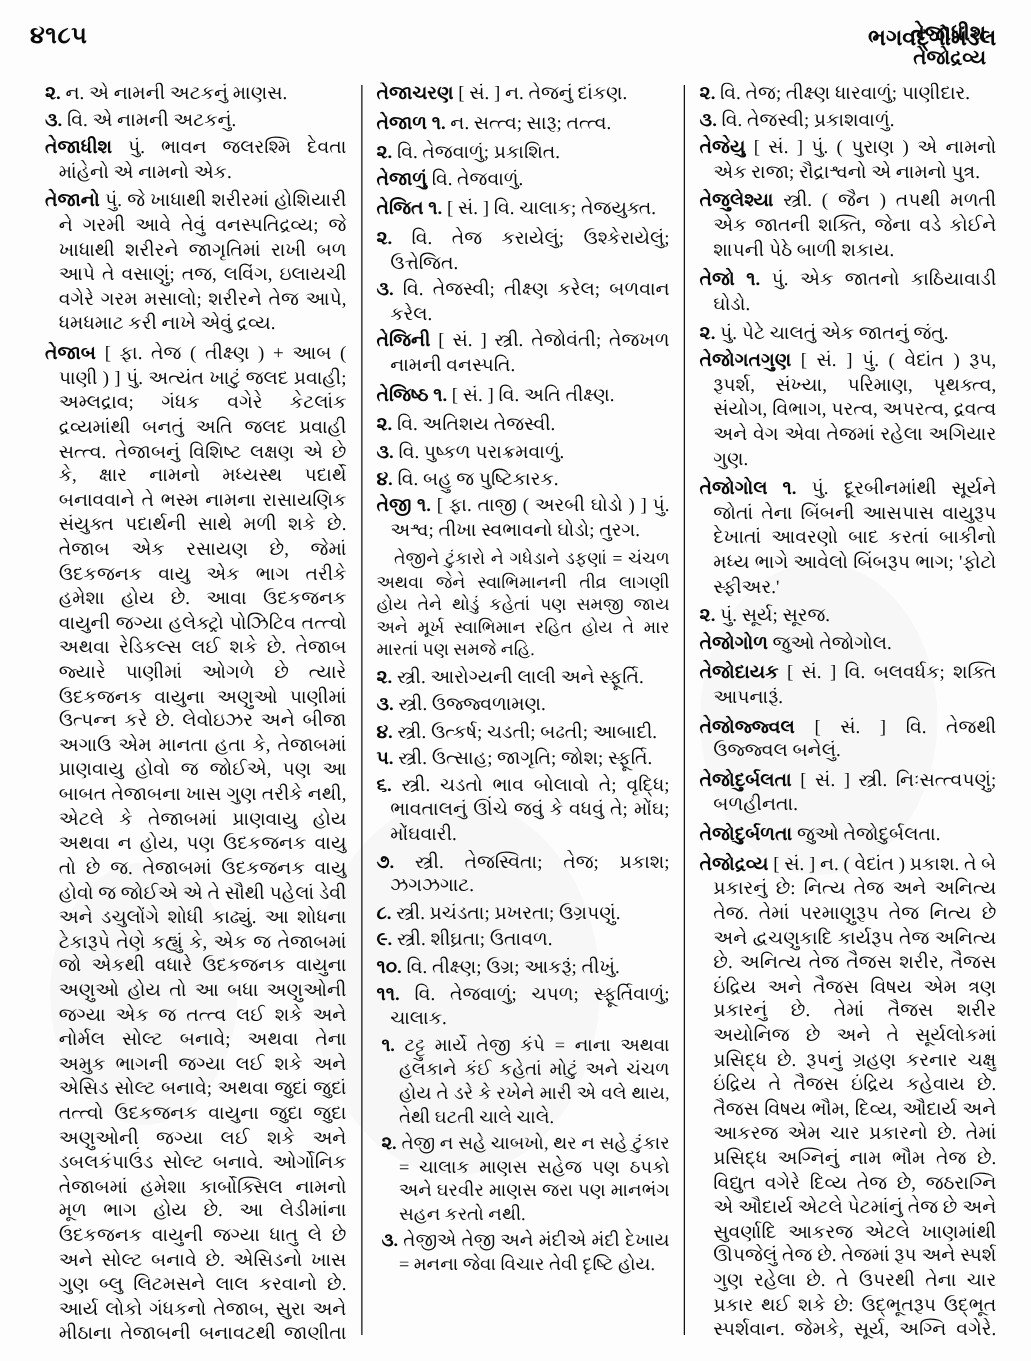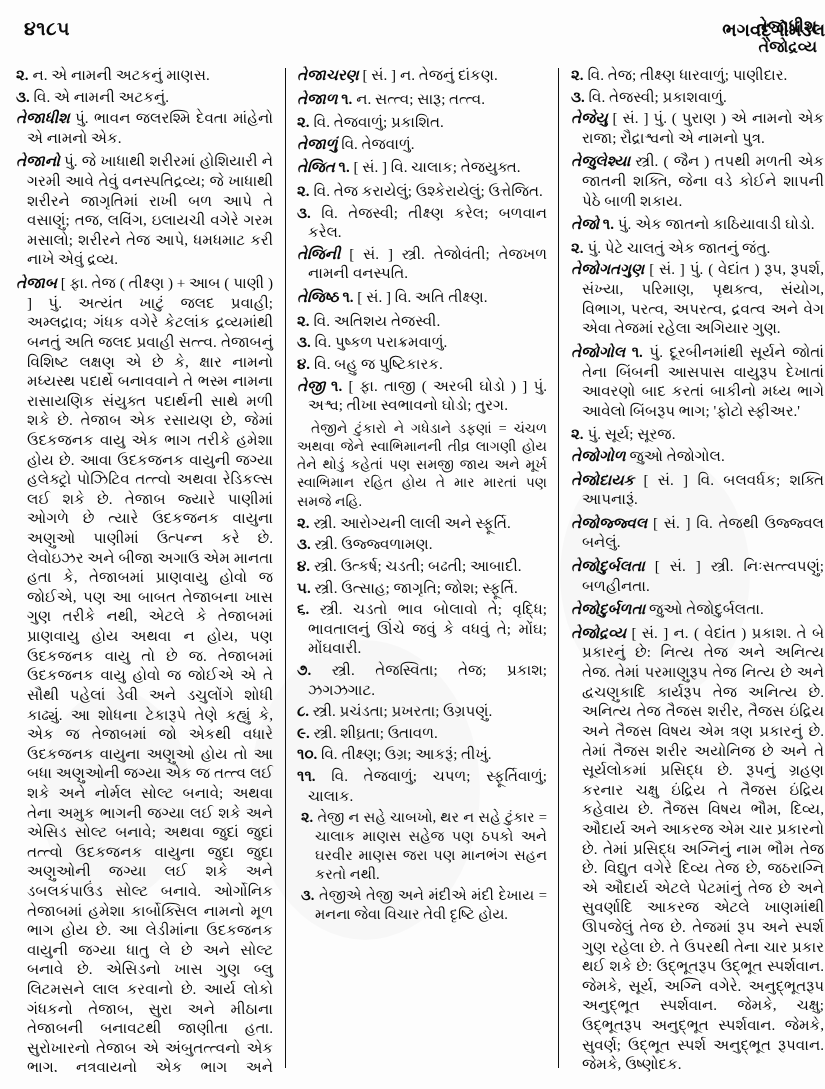--- a/index.html
+++ b/index.html
@@ -12,21 +12,21 @@
     color: #0a0a0a;
     -webkit-font-smoothing: none;
   }
   #page {
     position: relative;
     width: 825px;
     height: 1089px;
     box-sizing: border-box;
     background: #fdfdfd;
     overflow: hidden;
-    padding: 14px 0 6px 16px;
+    padding: 14px 28px 6px 16px;
   }
   
   .running-head {
     position: relative;
     height: 52px;
     font-weight: bold;
   }
   .rh-folio {
     position: absolute;
     left: 8px;
@@ -57,21 +57,21 @@
     position: relative;
     display: flex;
     height: 1006px;
     align-items: stretch;
   }
   .col {
     position: relative;
     box-sizing: border-box;
     overflow: hidden;
   }
-  .col-1 { width: 269px; padding-right: 12px; }
+  .col-1 { width: 269px; padding-right: 12px; margin-left: 20px; }
   .col-2 { width: 272px; padding-left: 11px; padding-right: 11px; }
   .col-3 { width: 265px; padding-left: 12px; }
   .rule {
     width: 1px;
     background: #111;
     flex: 0 0 1px;
     margin-top: 2px;
     margin-bottom: 4px;
   }
 
@@ -104,21 +104,20 @@
   .sense.deep > .num { margin-left: -14px; }
   .para {
     margin: 0 0 3px 0;
     font-size: 14px;
     line-height: 1.30;
     text-align: justify;
     text-indent: 14px;
   }
   .hw {
     font-weight: bold;
-    font-style: italic;
   }
   .num { font-weight: bold; }
 
   
   .col-1 .entry:first-child,
   .col-1 .sense:first-child { margin-top: 0; }
 
   
   .watermark {
     position: absolute;
@@ -175,20 +174,21 @@
         <p class="sense"><span class="num">૨.</span> <span>સ્ત્રી. આરોગ્યની લાલી અને સ્ફૂર્તિ.</span></p>
         <p class="sense"><span class="num">૩.</span> <span>સ્ત્રી. ઉજ્જ્વળામણ.</span></p>
         <p class="sense"><span class="num">૪.</span> <span>સ્ત્રી. ઉત્કર્ષ; ચડતી; બઢતી; આબાદી.</span></p>
         <p class="sense"><span class="num">૫.</span> <span>સ્ત્રી. ઉત્સાહ; જાગૃતિ; જોશ; સ્ફૂર્તિ.</span></p>
         <p class="sense"><span class="num">૬.</span> <span>સ્ત્રી. ચડતો ભાવ બોલાવો તે; વૃદ્ધિ; ભાવતાલનું ઊંચે જવું કે વધવું તે; મોંઘ; મોંઘવારી.</span></p>
         <p class="sense"><span class="num">૭.</span> <span>સ્ત્રી. તેજસ્વિતા; તેજ; પ્રકાશ; ઝગઝગાટ.</span></p>
         <p class="sense"><span class="num">૮.</span> <span>સ્ત્રી. પ્રચંડતા; પ્રખરતા; ઉગ્રપણું.</span></p>
         <p class="sense"><span class="num">૯.</span> <span>સ્ત્રી. શીઘ્રતા; ઉતાવળ.</span></p>
         <p class="sense"><span class="num">૧૦.</span> <span>વિ. તીક્ષ્ણ; ઉગ્ર; આકરૂં; તીખું.</span></p>
         <p class="sense"><span class="num">૧૧.</span> <span>વિ. તેજવાળું; ચપળ; સ્ફૂર્તિવાળું; ચાલાક.</span></p>
+        <p class="sense deep"><span class="num">૧.</span> <span>ટટ્ટુ માર્યે તેજી કંપે = નાના અથવા હલકાને કંઈ કહેતાં મોટું અને ચંચળ હોય તે ડરે કે રખેને મારી એ વલે થાય, તેથી ઘટતી ચાલે ચાલે.</span></p>
         <p class="sense deep"><span class="num">૨.</span> <span>તેજી ન સહે ચાબખો, થર ન સહે ટુંકાર = ચાલાક માણસ સહેજ પણ ઠપકો અને ઘરવીર માણસ જરા પણ માનભંગ સહન કરતો નથી.</span></p>
         <p class="sense deep"><span class="num">૩.</span> <span>તેજીએ તેજી અને મંદીએ મંદી દેખાય = મનના જેવા વિચાર તેવી દૃષ્ટિ હોય.</span></p>
       </div>
     <div class="rule"></div>
     <div class="col col-3">
         <p class="sense"><span class="num">૨.</span> <span>વિ. તેજ; તીક્ષ્ણ ધારવાળું; પાણીદાર.</span></p>
         <p class="sense"><span class="num">૩.</span> <span>વિ. તેજસ્વી; પ્રકાશવાળું.</span></p>
         <p class="entry"><span class="hw">તેજેયુ</span> <span>[ સં. ]</span> <span>પું. ( પુરાણ ) એ નામનો એક રાજા; રૌદ્રાશ્વનો એ નામનો પુત્ર.</span></p>
         <p class="entry"><span class="hw">તેજુલેશ્યા</span> <span>સ્ત્રી. ( જૈન ) તપથી મળતી એક જાતની શક્તિ, જેના વડે કોઈને શાપની પેઠે બાળી શકાય.</span></p>
         <p class="entry"><span class="hw">તેજો</span> <span class="num">૧.</span> <span>પું. એક જાતનો કાઠિયાવાડી ઘોડો.</span></p>

